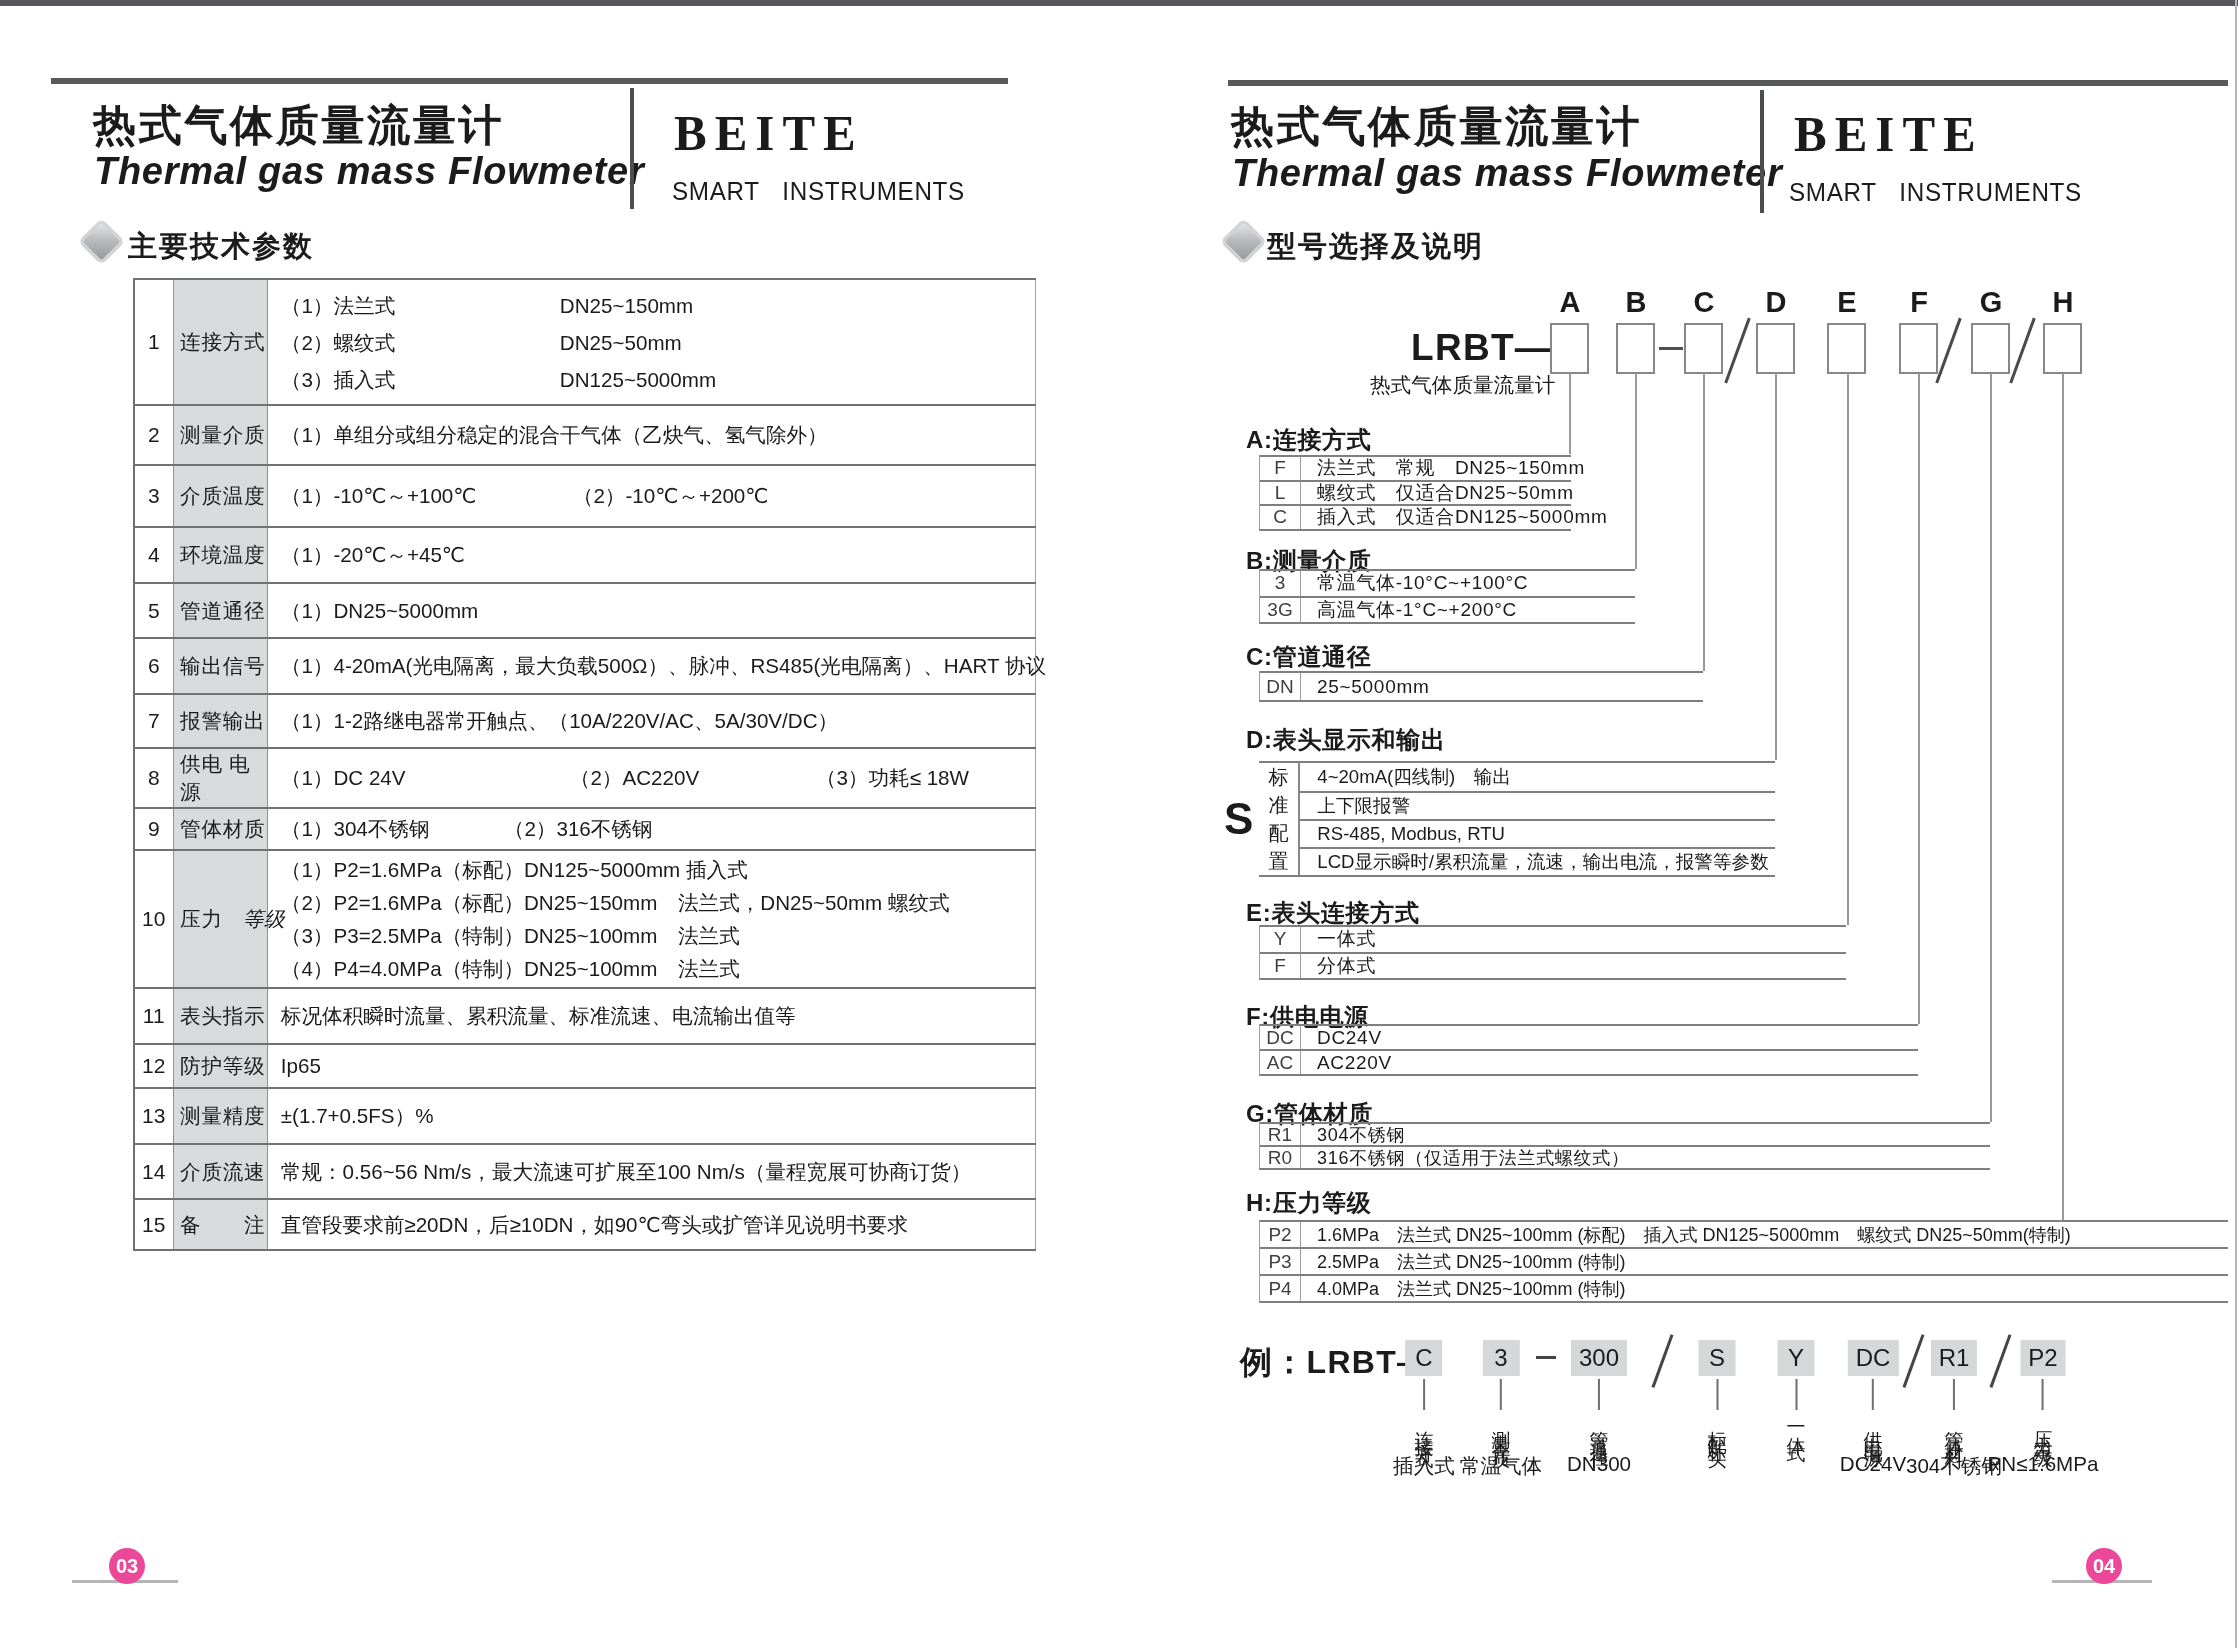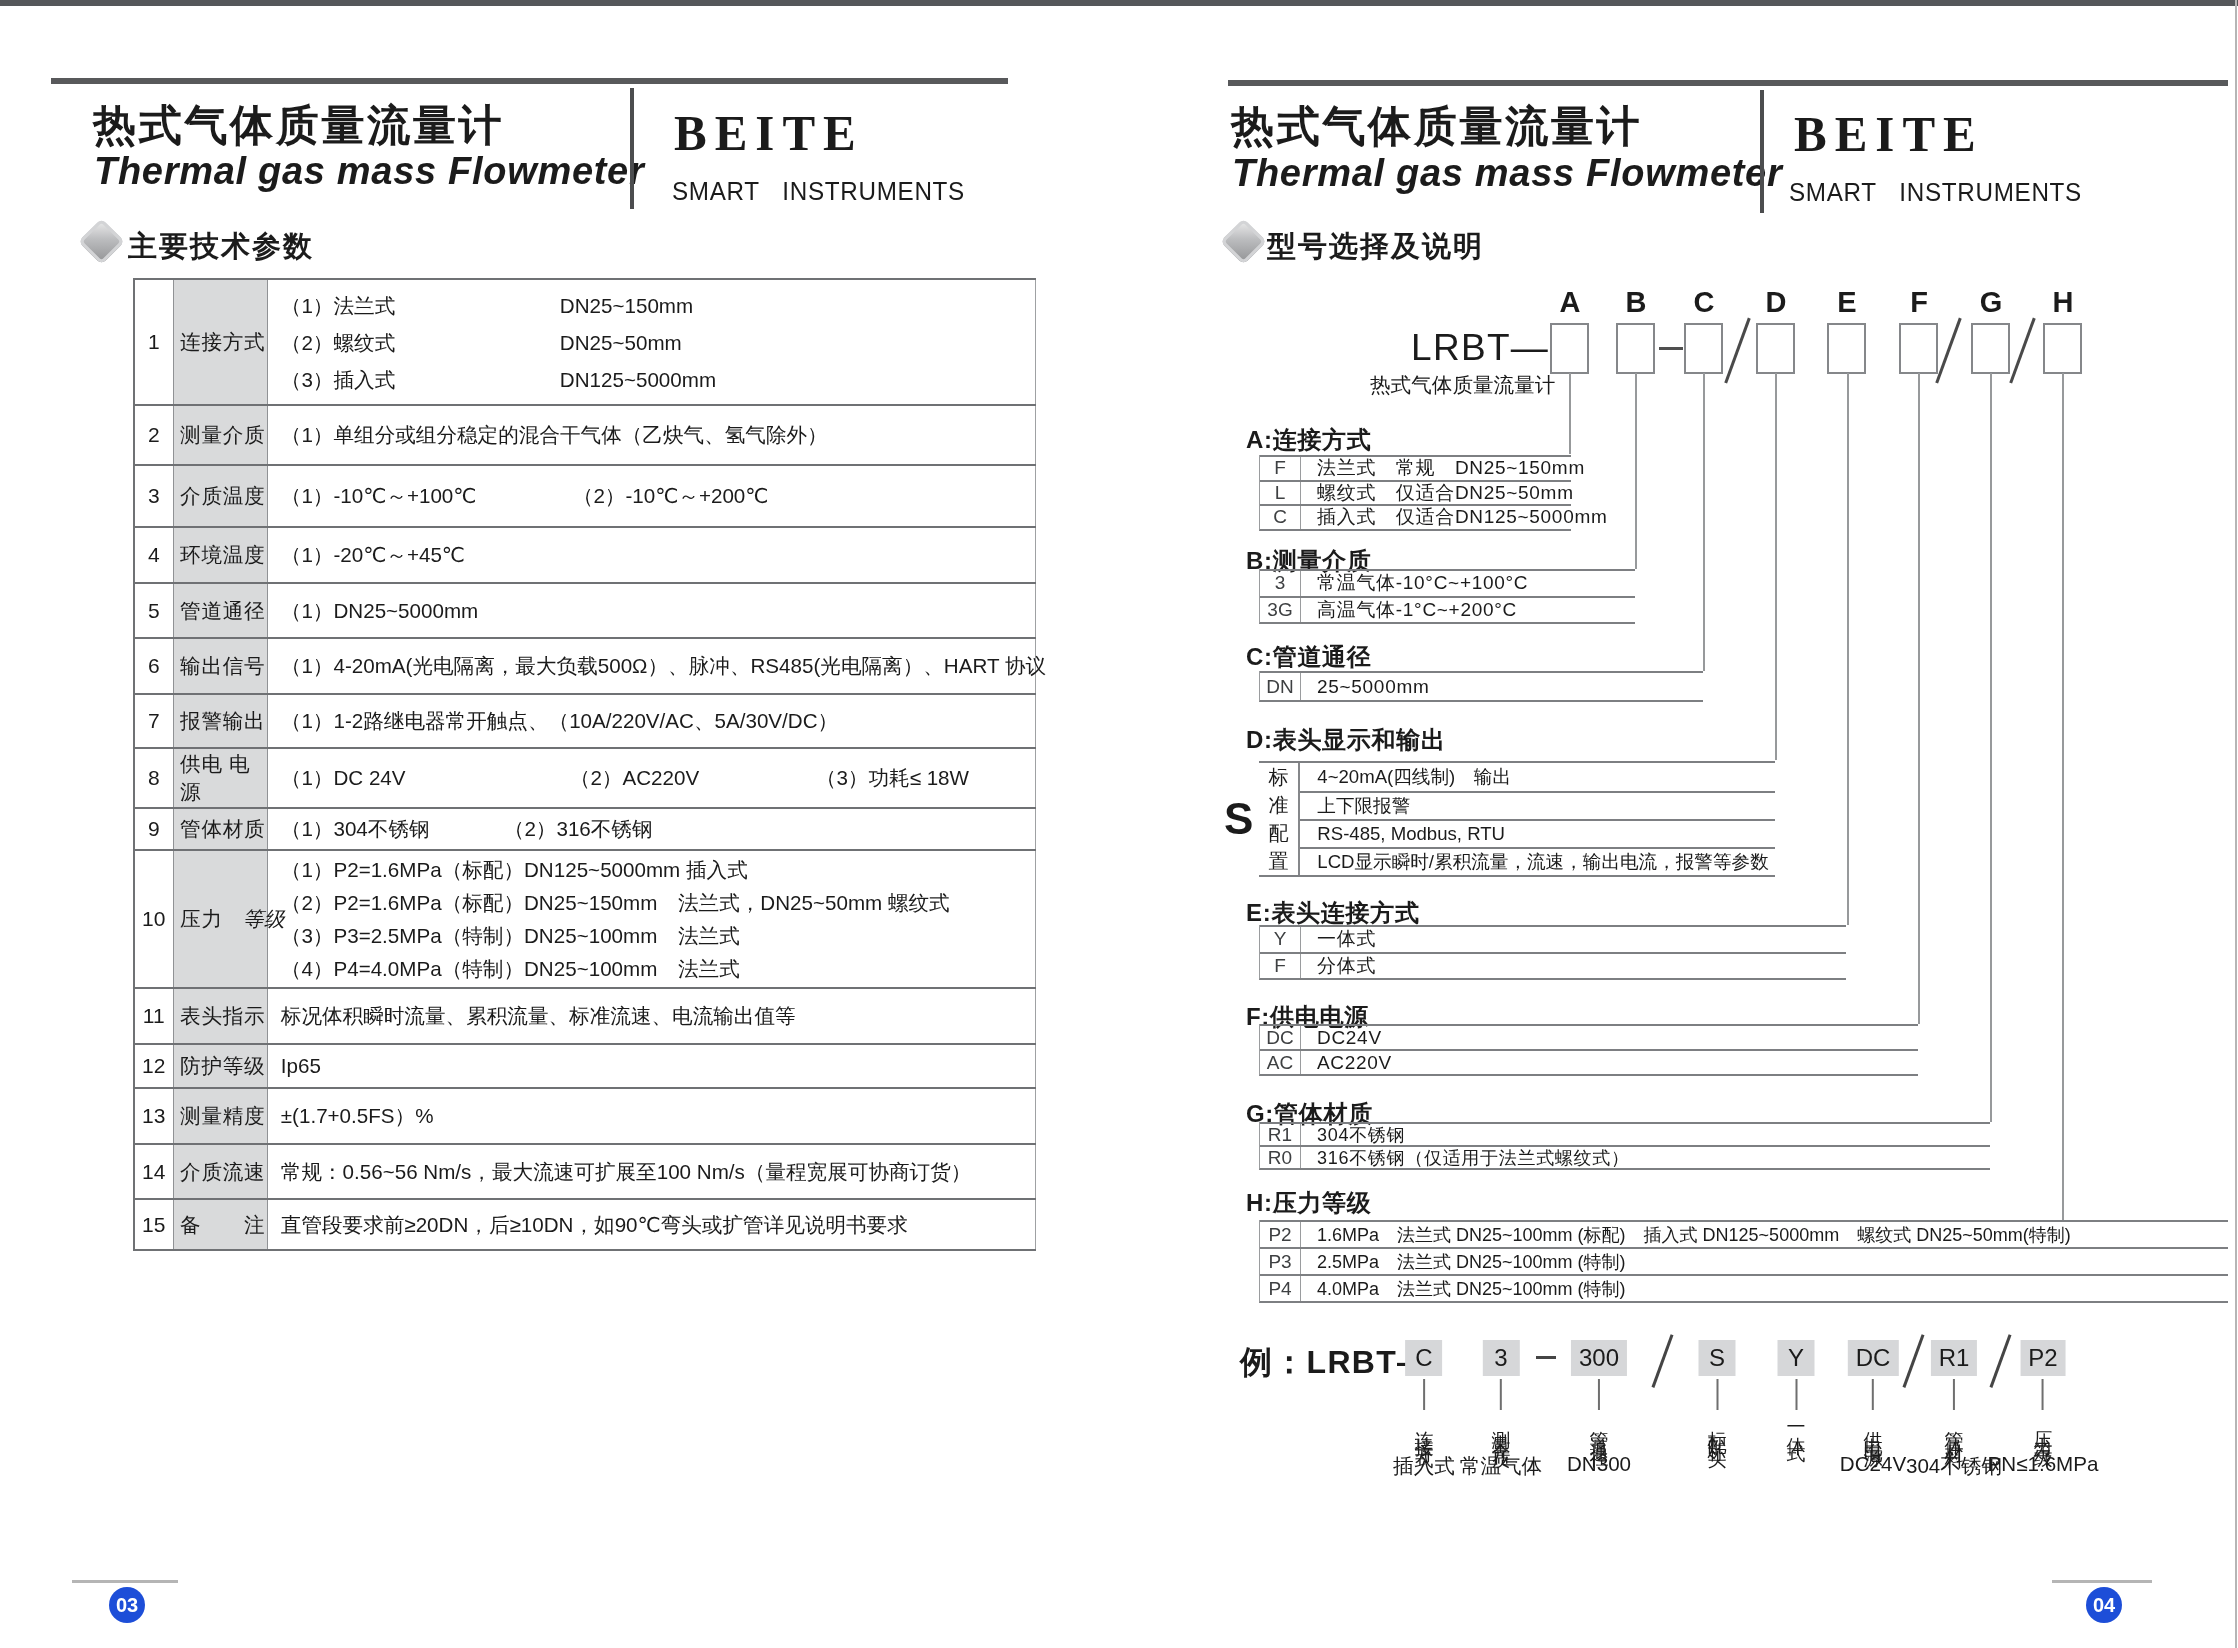--- a/index.html
+++ b/index.html
@@ -59,27 +59,27 @@
   .t370{display:inline-block;width:246px;}
   .t335{display:inline-block;width:223px;}
   .lines10 .line{line-height:33px;}
   .label-nowrap{white-space:nowrap;overflow:visible;}
   .spill{margin-left:20px;font-style:italic;}
 
   
   .pg-line{height:3.3px;background:#b5b5b5;}
   .pg-line-left{left:72px;top:1580px;width:106px;}
   .pg-line-right{left:2052px;top:1580px;width:100px;}
-  .pg-circle{width:36px;height:36px;border-radius:50%;background:#1d4ed8;color:#ffffff;
-             font-size:20px;font-weight:bold;display:flex;align-items:center;justify-content:center;margin-top:39px;}
+  .pg-circle{width:36px;height:36px;border-radius:50%;background:#ec4899;color:#ffffff;
+             font-size:20px;font-weight:bold;display:flex;align-items:center;justify-content:center;}
   .pg-circle-left{left:109px;top:1548px;}
   .pg-circle-right{left:2086px;top:1548px;}
 
   
-  .model-prefix{left:1411px;top:327px;font-size:37px;letter-spacing:1.3px;font-weight:400;white-space:nowrap;}
+  .model-prefix{left:1411px;top:327px;font-size:37px;letter-spacing:1.3px;font-weight:700;white-space:nowrap;}
   .model-sub{left:1370px;top:371px;font-size:20.6px;white-space:nowrap;}
   .mletter{top:286px;font-size:29px;font-weight:bold;transform:translateX(-50%);}
   .mbox{top:323px;width:35px;height:47px;border:2.7px solid #85878a;background:#fff;}
   .mdash{left:1659px;top:347px;width:24px;height:3.3px;background:#4f4f4f;}
   .slash{width:2.7px;height:69px;background:#4a4a4a;transform:rotate(20deg);top:316px;}
   .vline{width:2px;background:#97999b;top:373px;}
 
   
   .sec-h{left:1246px;font-size:24px;font-weight:bold;letter-spacing:0.7px;white-space:nowrap;}
   .rt{left:1259px;border-bottom:2px solid #7d7f82;border-left:1.3px solid #9a9c9e;box-sizing:border-box;}

